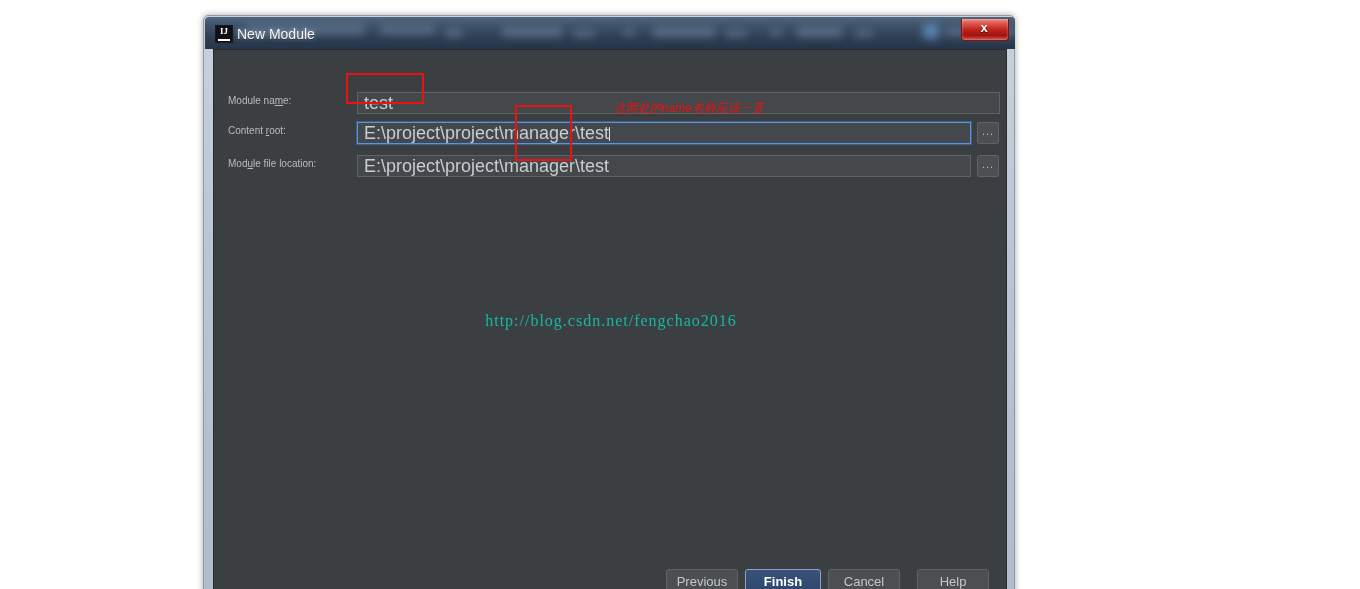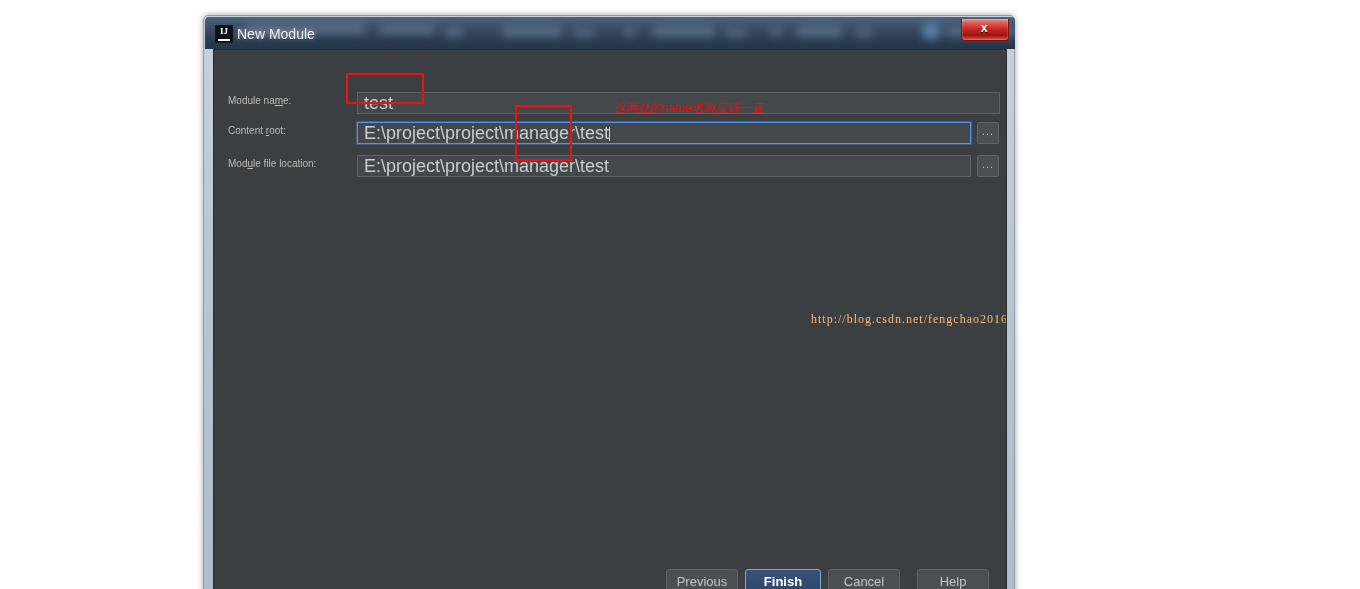--- a/index.html
+++ b/index.html
@@ -219,25 +219,25 @@
     z-index: 21;
     font-family: "Liberation Sans", sans-serif;
   }
 
   
   .watermark {
     position: absolute;
     left: 0;
     top: 262px;
     width: 794px;
-    text-align: right;
+    text-align: center;
     font-family: "Liberation Serif", serif;
-    font-size: 12px;
+    font-size: 16px;
     letter-spacing: 1px;
-    color: #fdba74;
+    color: #14b8a6;
     user-select: none;
   }
 
   
   .buttonbar {
     position: absolute;
     left: 0;
     bottom: 0;
     width: 794px;
     height: 40px;

